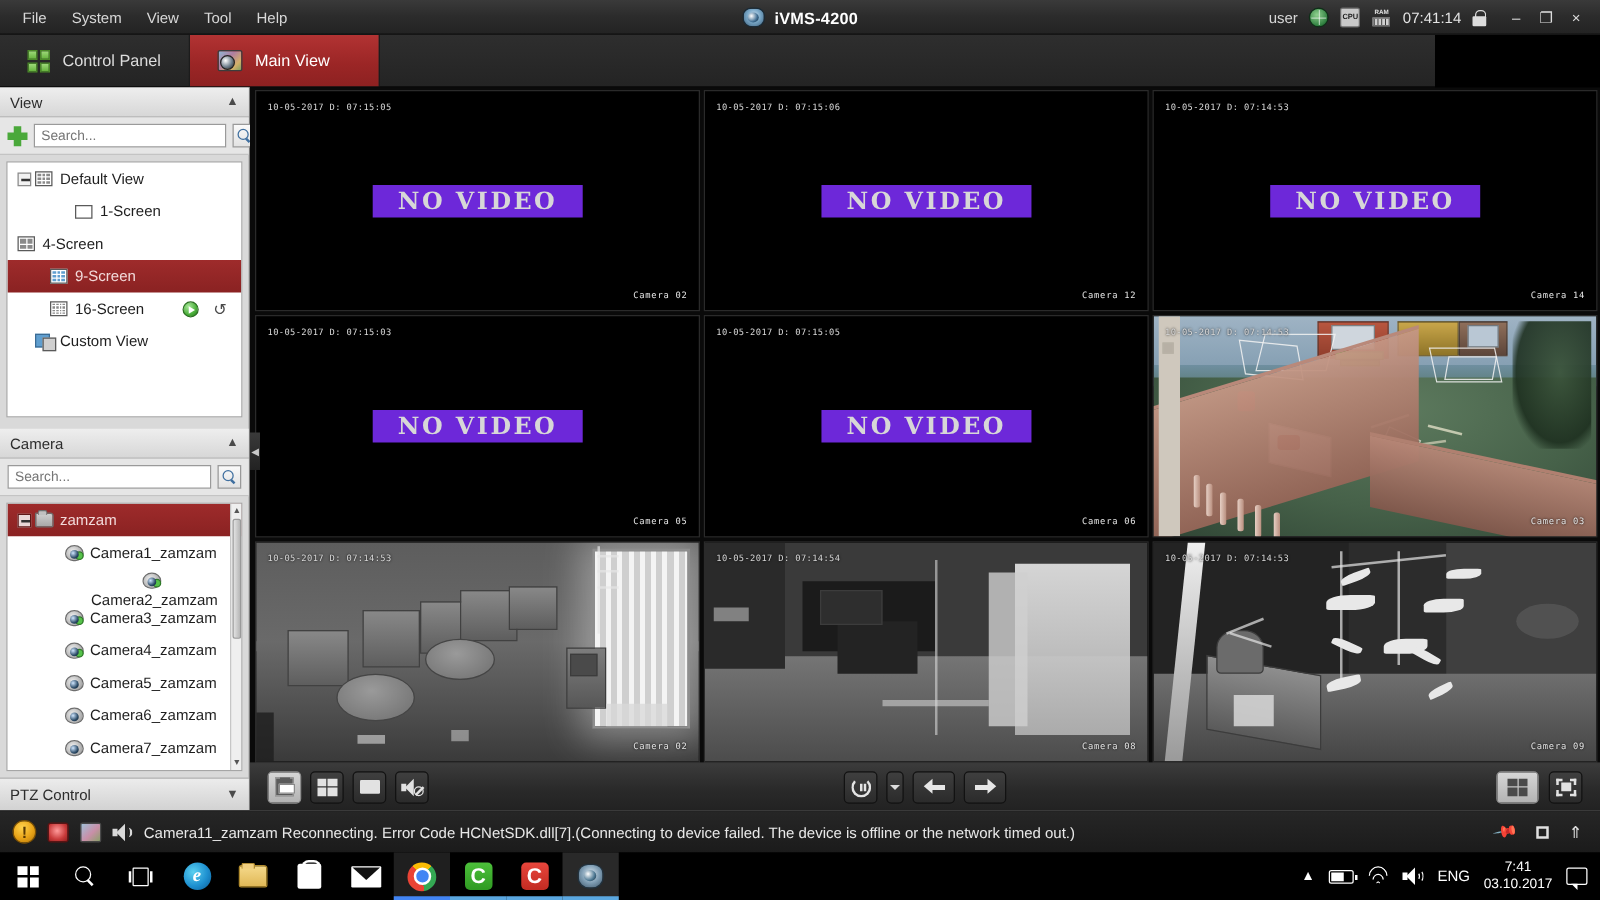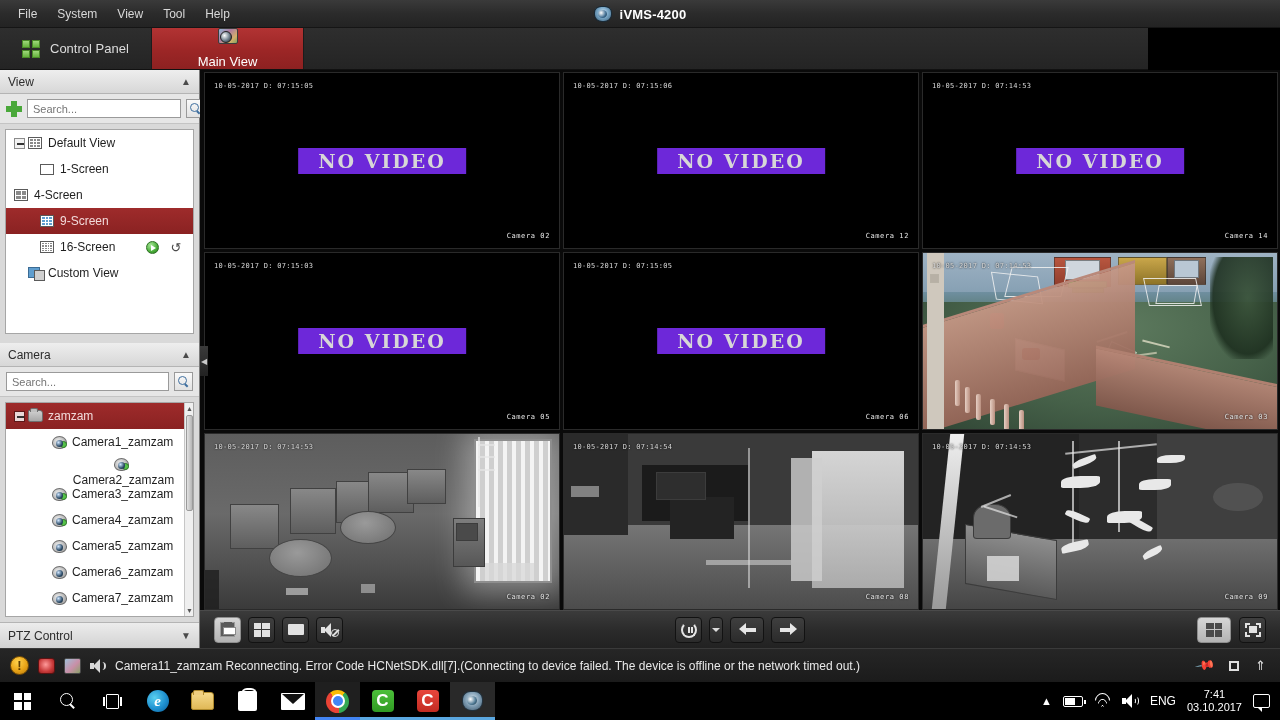--- a/index.html
+++ b/index.html
@@ -101,21 +101,20 @@
   }
   .tab {
     display: flex; align-items: center; gap: 10px;
     padding: 0 22px; min-width: 152px;
     color: #dcdcdc; font-size: 13px; cursor: default;
     border-right: 1px solid #1c1c1c;
   }
   .tab.active {
     background: linear-gradient(180deg, #b23333 0%, #9c2626 55%, #8d2121 100%);
     color: #fff;
-    flex-direction: column;
   }
   .tab-icon-cp {
     width: 18px; height: 18px;
     display: grid; grid-template-columns: 1fr 1fr; grid-template-rows: 1fr 1fr; gap: 2px;
   }
   .tab-icon-cp i {
     background: linear-gradient(180deg, #9ed97a 0%, #66b33d 100%);
     border: 1px solid #4a8a28; display: block;
   }
   .tab-icon-mv {
@@ -715,20 +714,36 @@
       <div class="menu-item">File</div>
       <div class="menu-item">System</div>
       <div class="menu-item">View</div>
       <div class="menu-item">Tool</div>
       <div class="menu-item">Help</div>
     </div>
     <div class="title-center">
       <span class="app-logo"></span>
       <span class="app-title">iVMS-4200</span>
     </div>
+    <div class="title-right">
+      <span class="user-name">user</span>
+      <span class="tb-icon icon-globe"></span>
+      <span class="tb-icon icon-cpu">CPU</span>
+      <span class="tb-icon icon-ram">
+        <span class="rl">RAM</span>
+        <span class="rb"></span>
+      </span>
+      <span class="sys-time">07:41:14</span>
+      <span class="icon-lock"></span>
+      <span class="win-btns">
+        <span class="win-btn">–</span>
+        <span class="win-btn">❐</span>
+        <span class="win-btn close">×</span>
+      </span>
+    </div>
   </div>
 
   <div class="tabbar">
     <div class="tab">
       <span class="tab-icon-cp">
         <i></i>
           <i></i>
           <i></i>
           <i></i>
       </span>
@@ -766,21 +781,21 @@
               <i></i>
               <i></i>
               <i></i>
               <i></i>
               <i></i>
               <i></i>
             </span>
         </span>
         <span class="tree-label">Default View</span>
       </div>
-      <div class="tree-row" style="padding-left:32px;">
+      <div class="tree-row" style="padding-left:52px;">
         <span class="ti">
             <span class="ico-screen"></span>
           </span>
         <span class="tree-label">1-Screen</span>
       </div>
       <div class="tree-row" style="">
         <span class="ti">
           <span class="ico-grid g4">
               <i></i>
               <i></i>

